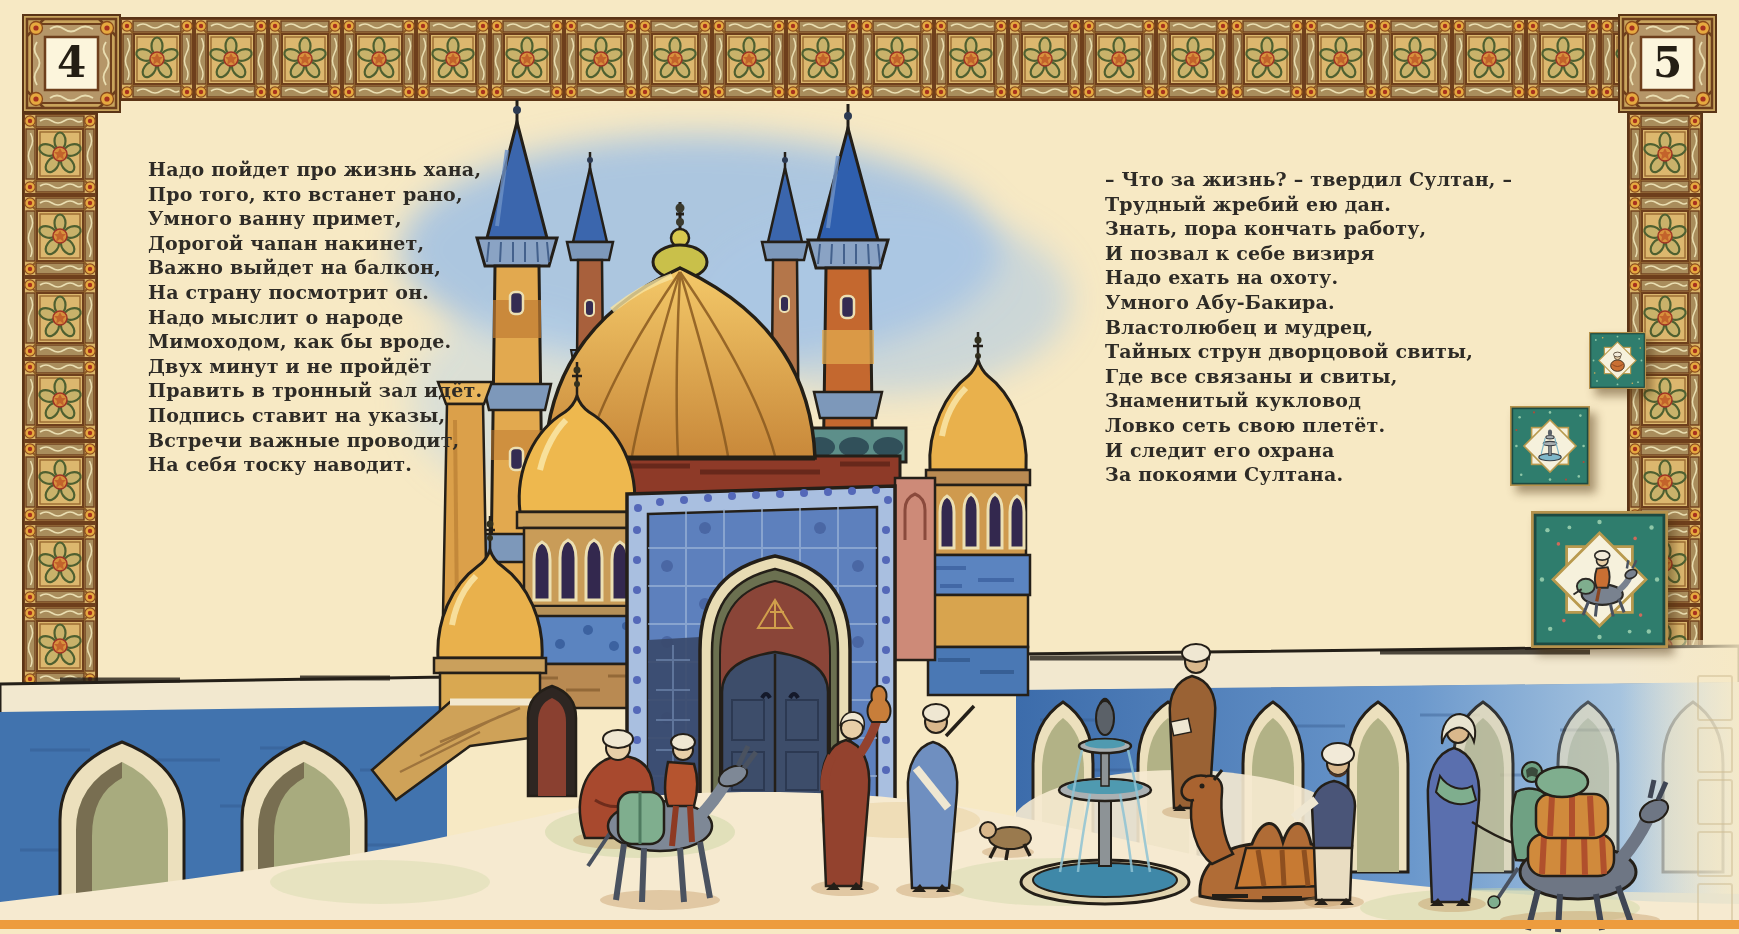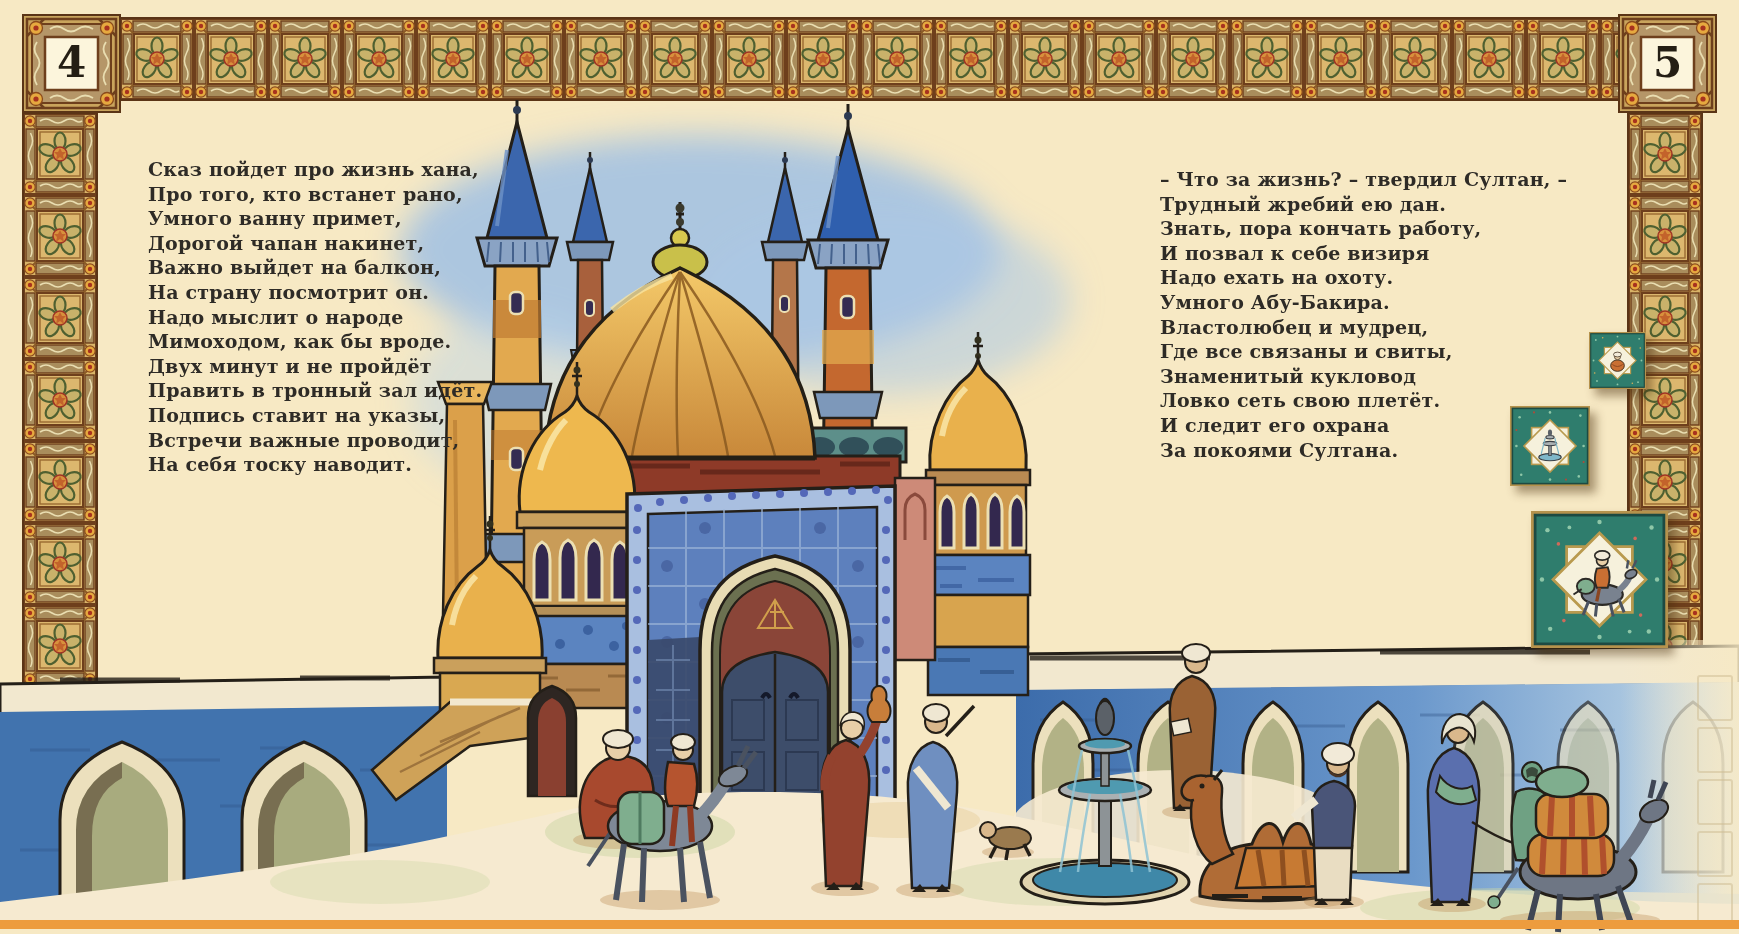--- a/index.html
+++ b/index.html
@@ -8,21 +8,21 @@
     background:#f7e9c4;
     font-family:"DejaVu Serif","Liberation Serif",serif;
   }
   .layer{position:absolute;left:0;top:0;}
   .poem{
     position:absolute;z-index:7;
     font-size:19px;line-height:24.6px;font-weight:bold;
     color:#2e2b26;letter-spacing:.2px;white-space:nowrap;
   }
   #poem-left{left:148px;top:157px;}
-  #poem-right{left:1160px;top:167px;}
+  #poem-right{left:1105px;top:167px;}
   .corner{position:absolute;width:99px;height:99px;z-index:5;}
   #corner-left{left:22px;top:14px;}
   #corner-right{left:1618px;top:14px;}
   .corner svg{position:absolute;left:0;top:0;}
   .corner .num{
     position:absolute;inset:0;display:flex;align-items:center;justify-content:center;
     font-size:42px;font-weight:600;color:#241e14;padding-bottom:2px;
   }
   .deco-tile{position:absolute;z-index:6;box-shadow:6px 7px 9px rgba(70,45,10,.45);}
   #tile-small{left:1589px;top:332px;width:57px;height:57px;}
@@ -707,21 +707,21 @@
       <ellipse cx="40" cy="55" rx="6.5" ry="5.5" fill="#7fae8e" stroke="#2c2a26" stroke-width="1.4"></ellipse>
       <path d="M48,42 C46,48 46,52 48,56 L56,56 C58,50 58,46 56,41 Z" fill="#c96f33" stroke="#2c2a26" stroke-width="1.4"></path>
       <path d="M50,56 l-2,10" stroke="#8a4520" stroke-width="2.4"></path>
       <circle cx="52" cy="36" r="4.2" fill="#e8cfa8" stroke="#2c2a26" stroke-width="1.2"></circle>
       <ellipse cx="52" cy="32.5" rx="5.5" ry="3.4" fill="#f2ead8" stroke="#2c2a26" stroke-width="1.2"></ellipse>
       <path d="M37,57 l-6,4" stroke="#2c2a26" stroke-width="1.4"></path>
     </svg>
   </div>
 
   <div class="poem" id="poem-left">
-    <div class="line">Сказ пойдет про жизнь хана,</div>
+    <div class="line">Надо пойдет про жизнь хана,</div>
     <div class="line">Про того, кто встанет рано,</div>
     <div class="line">Умного ванну примет,</div>
     <div class="line">Дорогой чапан накинет,</div>
     <div class="line">Важно выйдет на балкон,</div>
     <div class="line">На страну посмотрит  он.</div>
     <div class="line">Надо мыслит о народе</div>
     <div class="line">Мимоходом, как бы вроде.</div>
     <div class="line">Двух минут и не пройдёт</div>
     <div class="line">Править в тронный зал идёт.</div>
     <div class="line">Подпись ставит на указы,</div>
@@ -730,20 +730,21 @@
   </div>
 
   <div class="poem" id="poem-right">
     <div class="line">– Что за жизнь? – твердил Султан, –</div>
     <div class="line">Трудный жребий ею дан.</div>
     <div class="line">Знать, пора кончать работу,</div>
     <div class="line">И позвал к себе визиря</div>
     <div class="line">Надо ехать на охоту.</div>
     <div class="line">Умного Абу-Бакира.</div>
     <div class="line">Властолюбец и мудрец,</div>
+    <div class="line">Тайных струн дворцовой свиты,</div>
     <div class="line">Где все связаны и свиты,</div>
     <div class="line">Знаменитый кукловод</div>
     <div class="line">Ловко сеть свою плетёт.</div>
     <div class="line">И следит его охрана</div>
     <div class="line">За покоями Султана.</div>
   </div>
 
 </div>
 
 </body></html>

